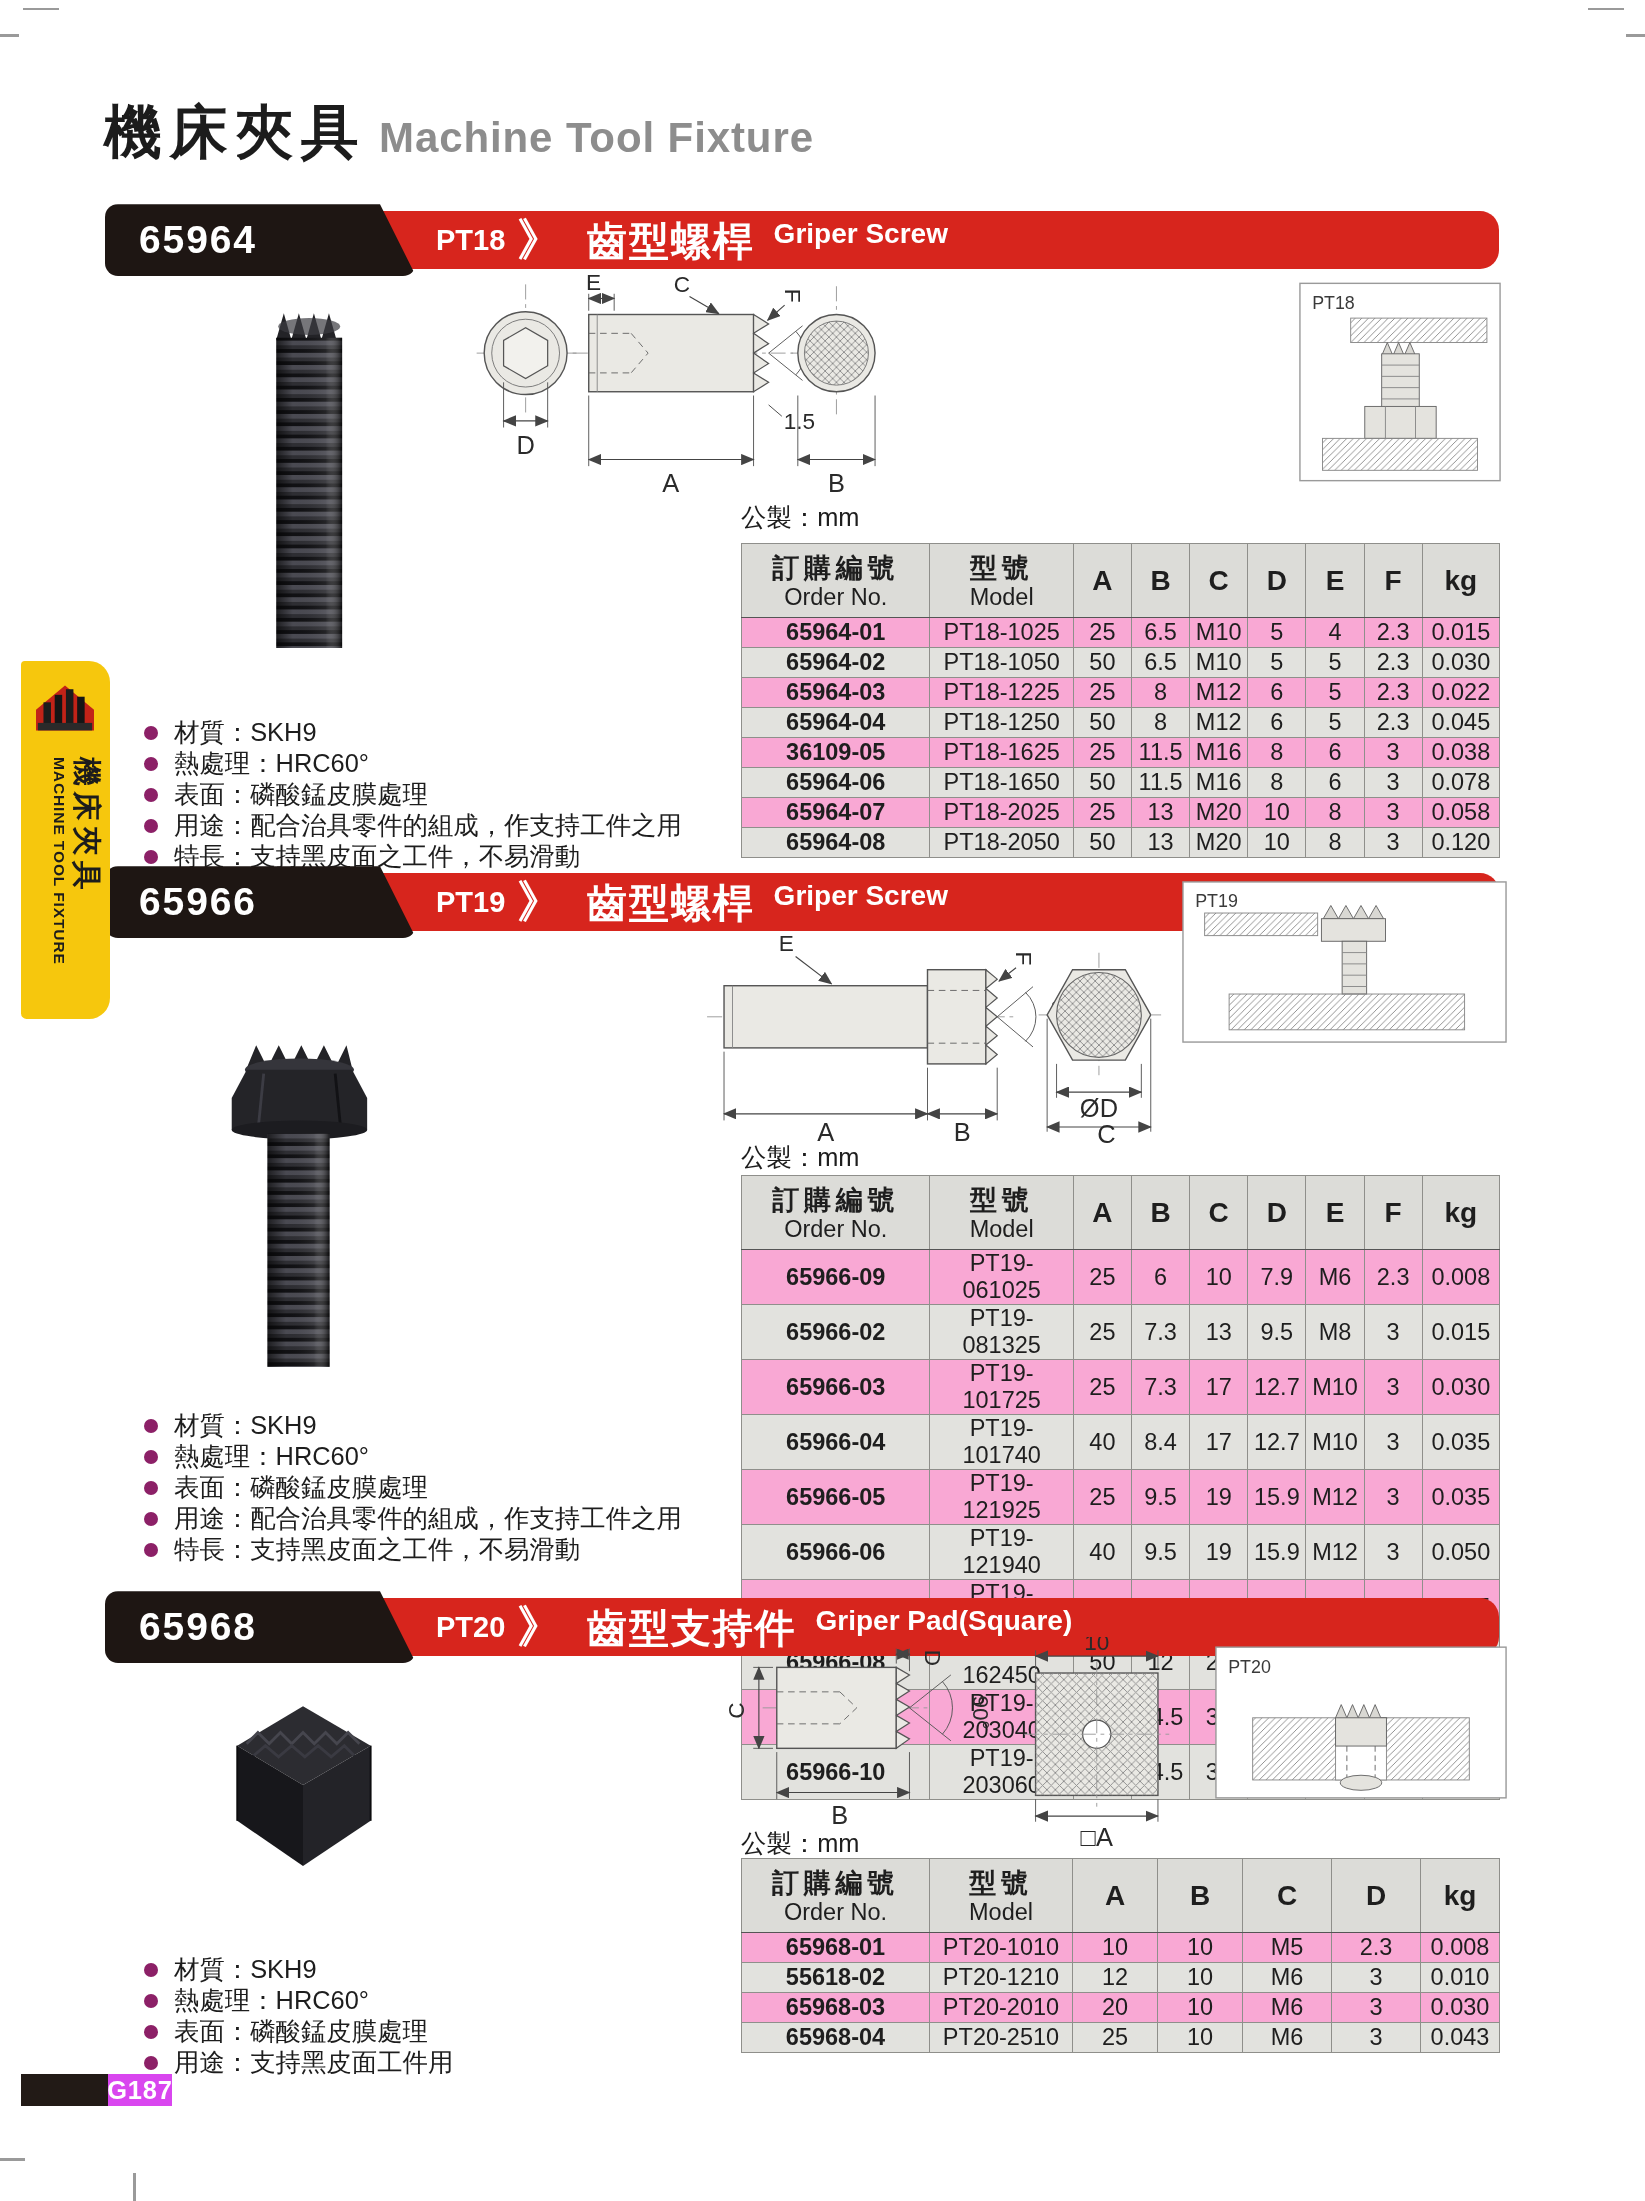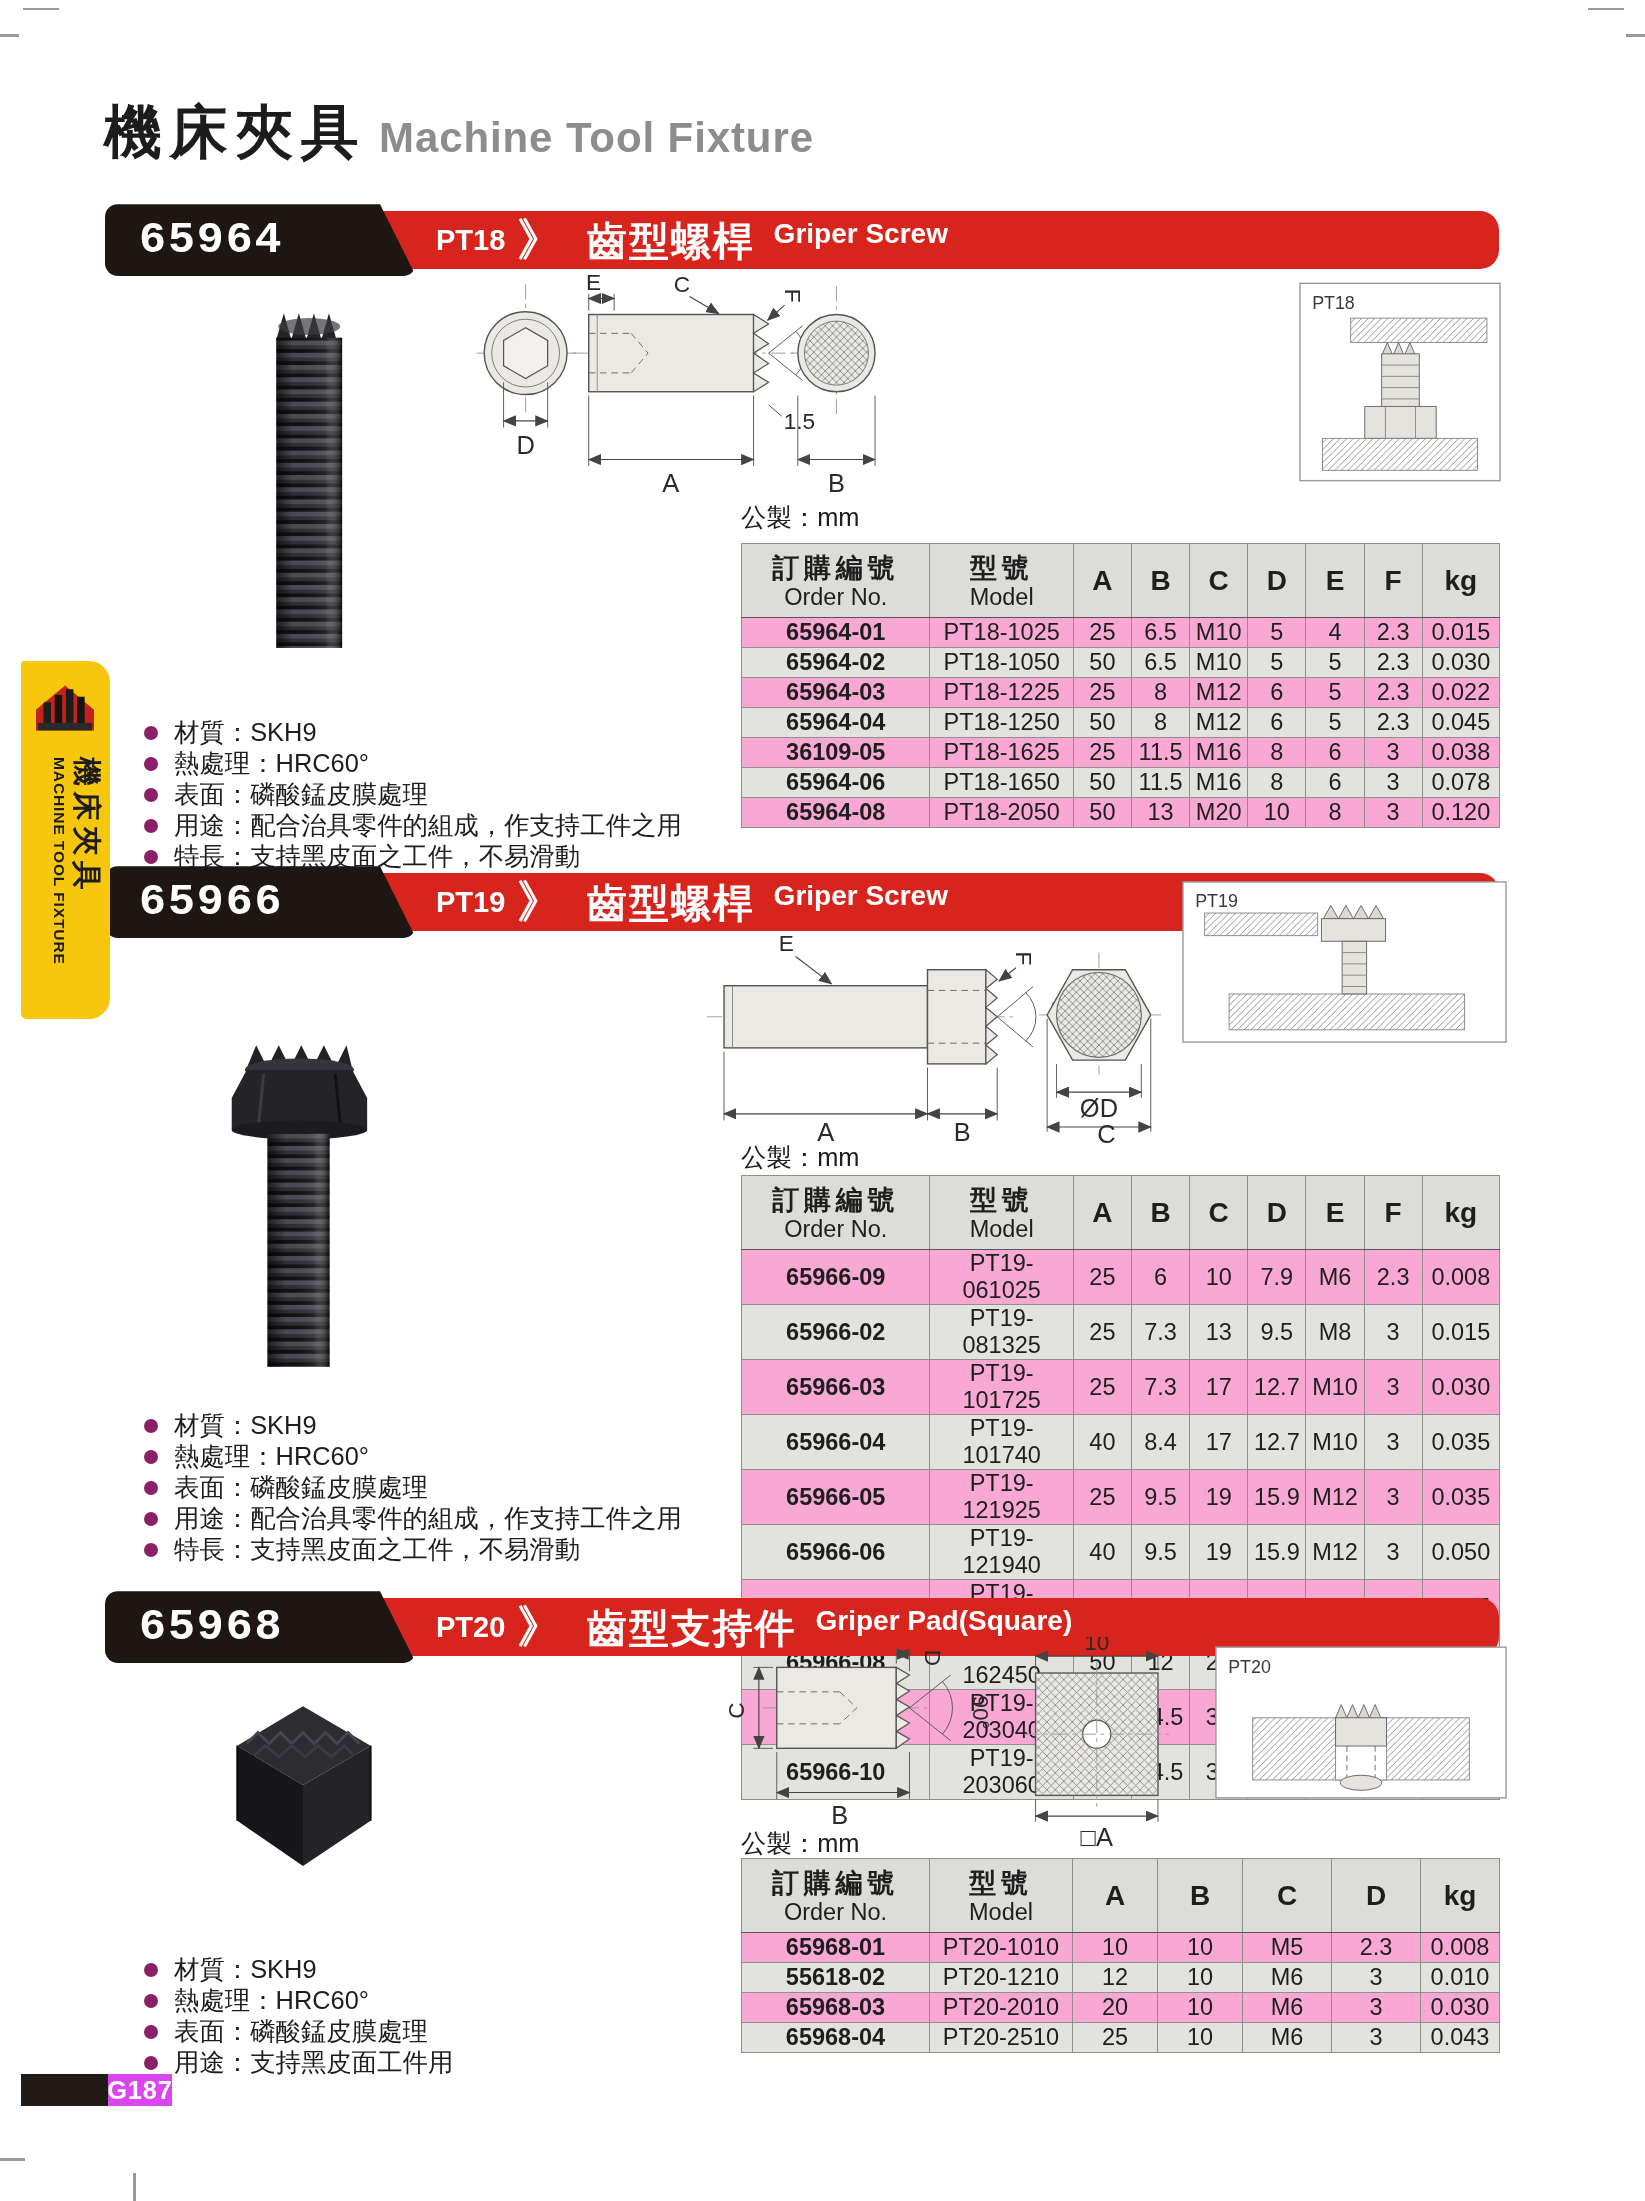--- a/index.html
+++ b/index.html
@@ -13,21 +13,21 @@
   
   .page-title{left:104px;top:94px;display:flex;align-items:baseline;}
   .page-title .zh{font-size:58px;font-weight:bold;color:#1c1c1c;letter-spacing:7.5px;}
   .page-title .en{font-size:42px;font-weight:bold;color:#8d8d8d;margin-left:13px;letter-spacing:0.9px;}
   
   .banner{position:absolute;left:105px;width:1394px;height:62px;}
   .banner .red{position:absolute;left:19px;right:0;top:1.9px;bottom:1.9px;background:#d7251d;border-radius:9.4px 19px 19px 9.4px;}
   .banner .black{position:absolute;left:0;top:-4.7px;height:72px;width:311px;background:#1e1613;border-radius:13px;
      clip-path:polygon(0 0, calc(100% - 36px) 0, 100% 100%, 0 100%);
      display:flex;align-items:center;padding-left:34px;box-sizing:border-box;}
-  .banner .code{font-size:45px;font-weight:bold;color:#fff;letter-spacing:1.9px;font-family:Liberation Mono, monospace;}
+  .banner .code{font-size:39px;font-weight:bold;color:#fff;letter-spacing:1.9px;}
   .banner .pt{position:absolute;left:331px;top:0;height:62px;display:flex;align-items:center;font-size:29px;font-weight:bold;color:#fff;}
   .banner .chev{position:absolute;left:412px;top:0;height:62px;display:flex;align-items:center;font-size:45px;color:#fff;font-weight:bold;}
   .banner .titles{position:absolute;left:482px;top:0;height:62px;display:flex;align-items:flex-start;padding-top:9.4px;box-sizing:border-box;}
   .banner .t-zh{font-size:40px;font-weight:bold;color:#fff;letter-spacing:1.9px;line-height:47px;}
   .banner .t-en{font-size:28px;font-weight:bold;color:#fff;margin-left:19px;}
   
   .unit{position:absolute;left:741px;font-size:25.4px;color:#1d1d1d;}
   
   table.spec{position:absolute;left:741px;border-collapse:collapse;table-layout:fixed;width:759px;background:#f9a8d4;border:1.9px solid #6f6f6b;}
   table.spec th, table.spec td{border:0.9px solid #8f8f8b;text-align:center;vertical-align:middle;padding:0;}
@@ -285,20 +285,31 @@
       <tr>
         <td class="c-order">65964-06</td>
         <td>PT18-1650</td>
         <td>50</td>
         <td>11.5</td>
         <td>M16</td>
         <td>8</td>
         <td>6</td>
         <td>3</td>
         <td>0.078</td>
+      </tr>
+      <tr>
+        <td class="c-order">65964-07</td>
+        <td>PT18-2025</td>
+        <td>25</td>
+        <td>13</td>
+        <td>M20</td>
+        <td>10</td>
+        <td>8</td>
+        <td>3</td>
+        <td>0.058</td>
       </tr>
       <tr>
         <td class="c-order">65964-08</td>
         <td>PT18-2050</td>
         <td>50</td>
         <td>13</td>
         <td>M20</td>
         <td>10</td>
         <td>8</td>
         <td>3</td>

